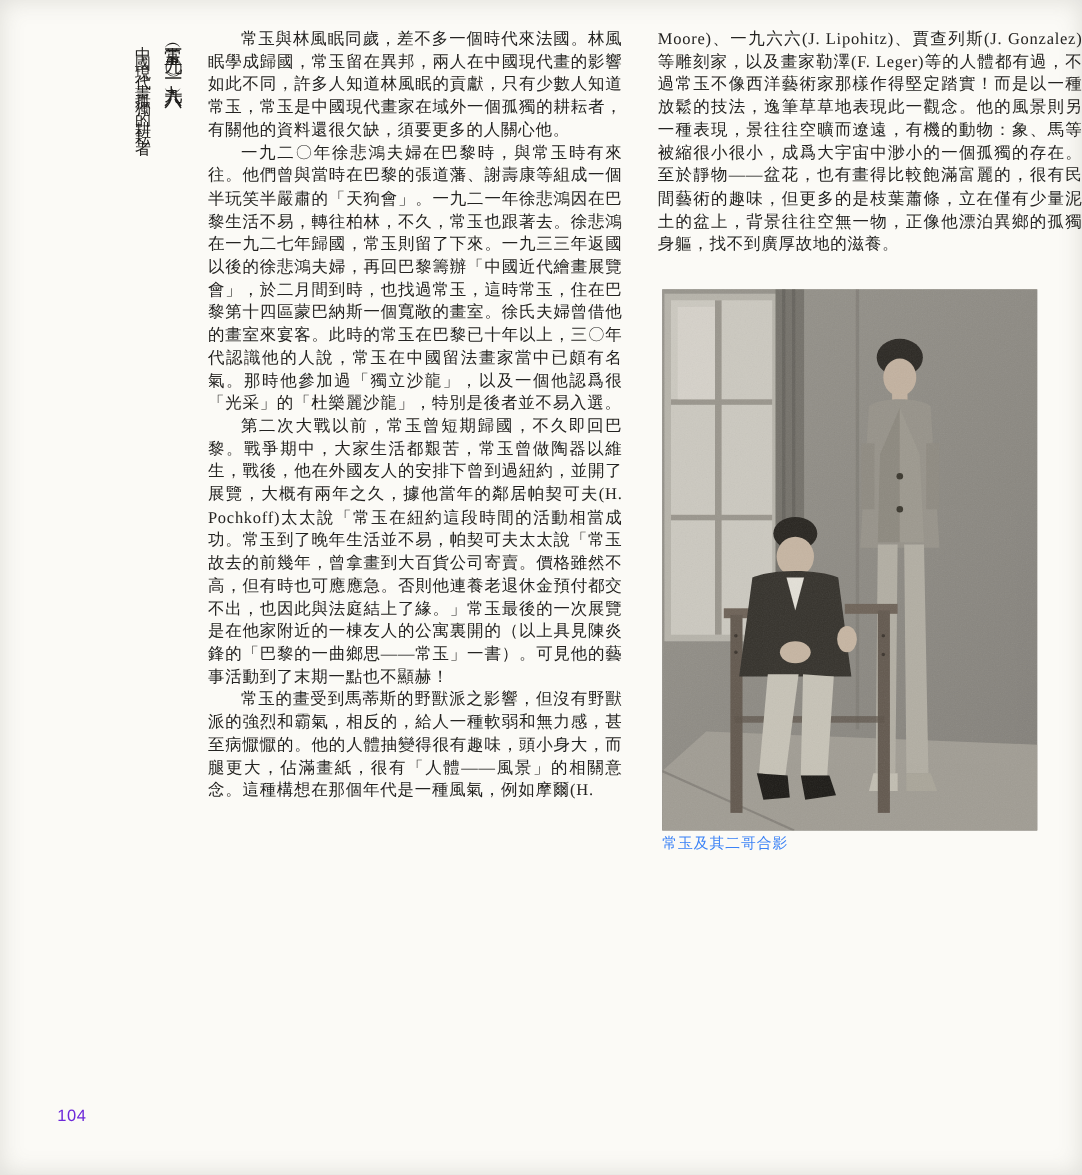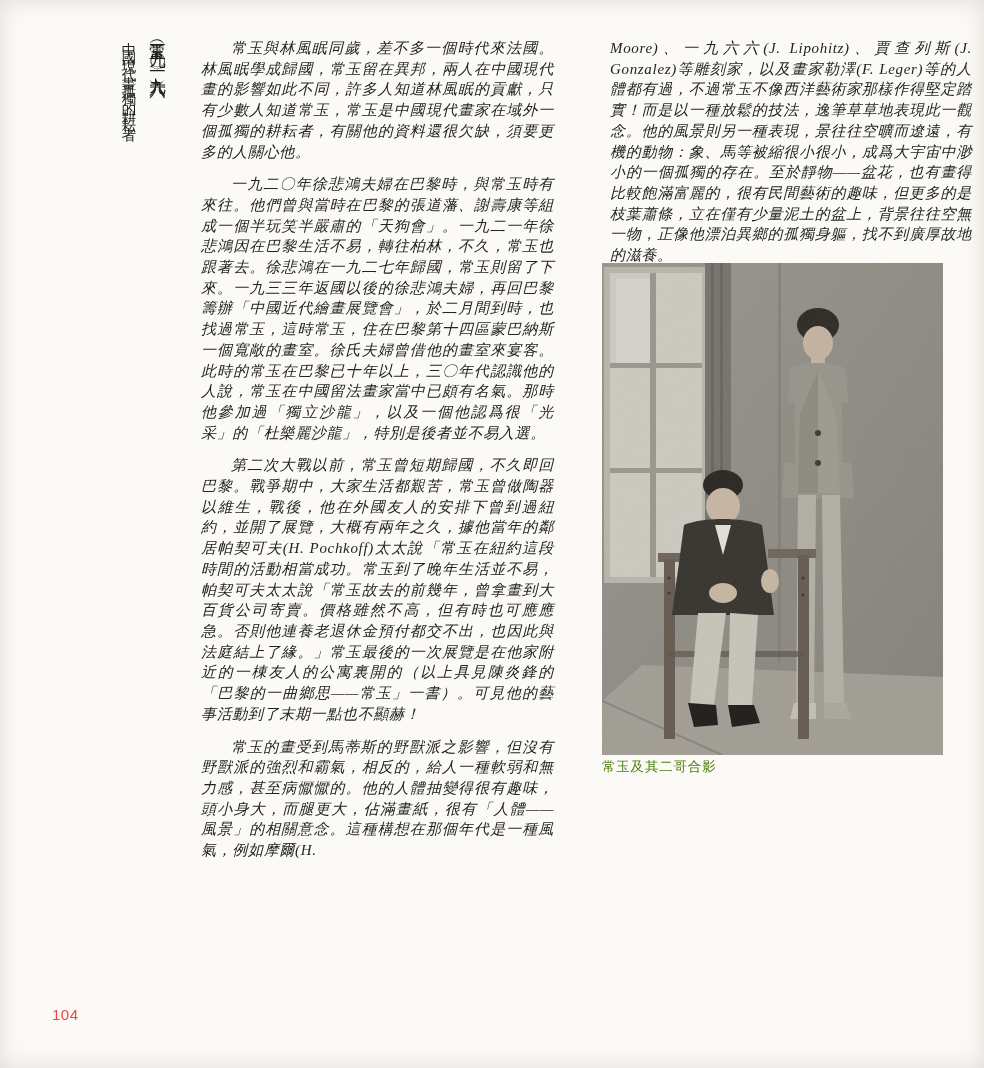--- a/index.html
+++ b/index.html
@@ -23,38 +23,38 @@
     position:absolute;left:119px;top:31px;
     writing-mode:vertical-rl;text-orientation:mixed;
     font-size:14.5px;letter-spacing:8.5px;color:#1e1d1b;
   }
   
   .col{
     position:absolute;top:26px;
     font-size:15px;line-height:20.7px;letter-spacing:.045em;
     text-align:justify;color:#242321;
   }
-  .col p{margin:12px;text-indent:2em;font-style:italic;}
+  .col p{margin:0;text-indent:2em;}
   .col p.cont{text-indent:0;}
   .col-left{left:189px;width:377px;}
   .col-right{left:598px;width:386px;}
   
   .photo{
     position:absolute;left:602px;top:263px;width:341px;height:492px;
     background:#8f8c85;
   }
   .photo svg{display:block;width:100%;height:100%;}
   .photo-caption{
     position:absolute;left:602px;top:758px;
-    font-size:13.5px;letter-spacing:.06em;color:#4d7c0f;
+    font-size:13.5px;letter-spacing:.06em;color:#3b82f6;
   }
   .page-number{
     position:absolute;left:52px;top:1006px;
     font-family:"Liberation Sans","DejaVu Sans",sans-serif;
-    font-size:15px;color:#ef4444;letter-spacing:.5px;
+    font-size:15px;color:#6d28d9;letter-spacing:.5px;
   }
 </style>
 </head>
 <body>
 
 <div class="page">
 
   <div class="v-subtitle">中國現代畫孤獨的耕耘者</div>
   <div class="v-title">常玉（一九〇〇～一九六六）</div>
 

